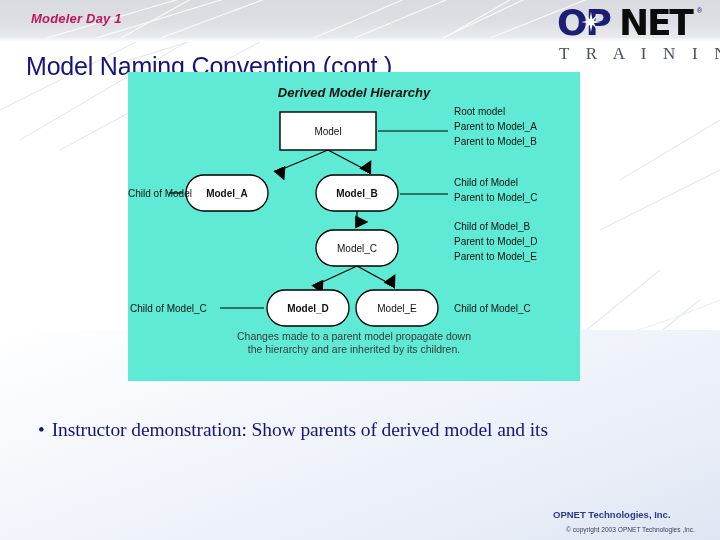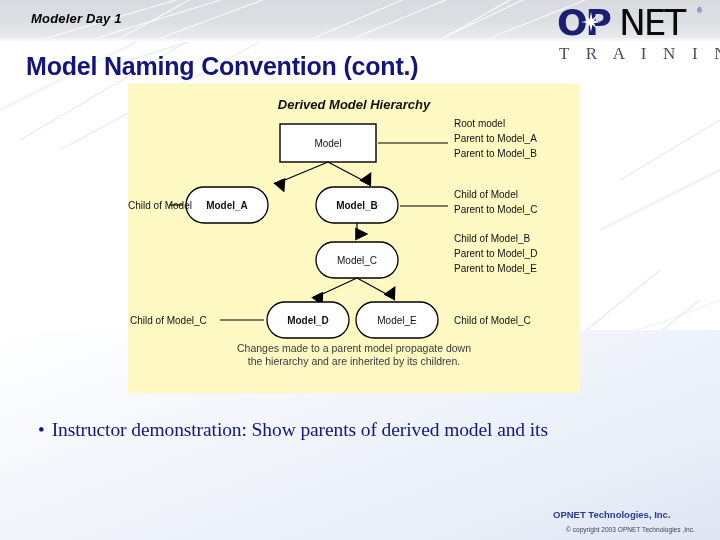--- a/index.html
+++ b/index.html
@@ -57,31 +57,31 @@
     width: 720px; height: 4px;
     background: linear-gradient(to bottom, #eef0f3, #ffffff);
   }
   .eyebrow {
     position: absolute;
     left: 31px;
     top: 11px;
     font-size: 13px;
     font-weight: bold;
     font-style: italic;
-    color: #000000;
+    color: #be185d;
     letter-spacing: 0.2px;
     white-space: nowrap;
   }
 
   .slide-title {
     position: absolute;
     left: 26px;
     top: 52px;
     font-size: 25px;
-    font-weight: bold;
+    font-weight: normal;
     color: #14157c;
     letter-spacing: -0.2px;
     white-space: nowrap;
   }
 
   
   .logo-wrap {
     position: absolute;
     left: 557px;
     top: 5px;
@@ -95,21 +95,21 @@
     font-weight: bold;
     color: #1b1f73;
     letter-spacing: -2.2px;
     line-height: 36px;
     font-family: "DejaVu Sans", sans-serif;
   }
   .logo-net {
     position: absolute;
     left: 62px; top: 0;
     font-size: 36px;
-    font-weight: normal;
+    font-weight: bold;
     color: #0b0b0b;
     letter-spacing: -2.2px;
     line-height: 36px;
     font-family: "DejaVu Sans", sans-serif;
   }
   .logo-reg {
     position: absolute;
     left: 140px;
     top: 2px;
     font-size: 7px;
@@ -131,24 +131,24 @@
     font-size: 17px;
     color: #4a4f63;
     letter-spacing: 6.2px;
     white-space: nowrap;
   }
 
   
   .img-panel {
     position: absolute;
     left: 128px;
-    top: 84px;
+    top: 72px;
     width: 452px;
     height: 309px;
-    background: #fef9c3;
+    background: #5eead4;
     overflow: hidden;
   }
   .diagram-title {
     position: absolute;
     left: 0;
     top: 13px;
     width: 452px;
     text-align: center;
     font-size: 13px;
     font-weight: bold;

